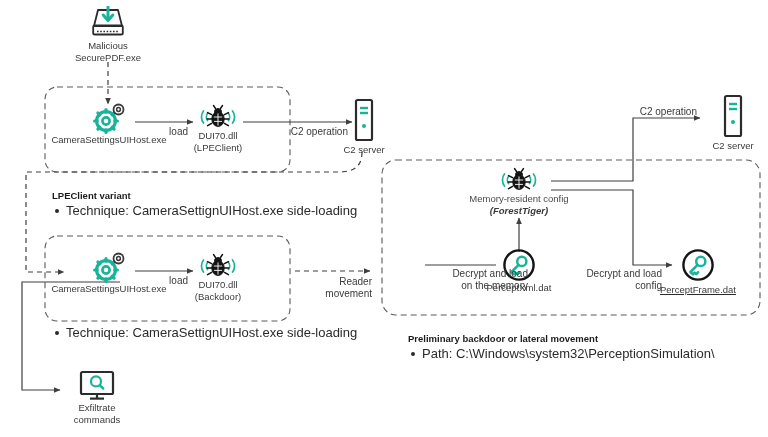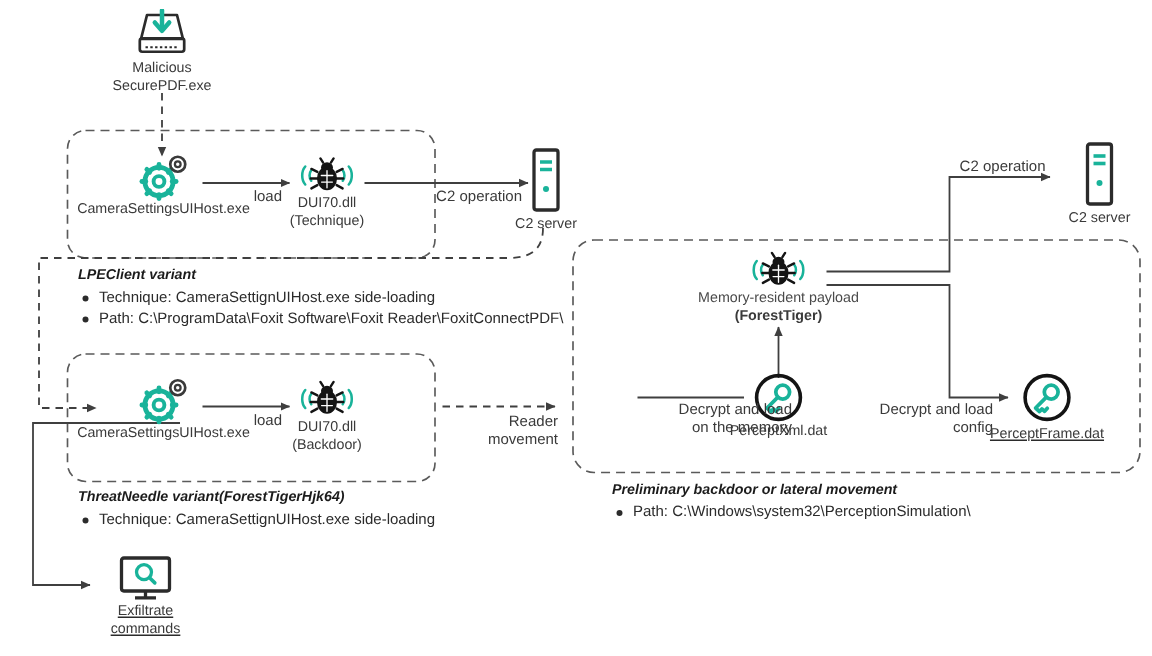--- a/index.html
+++ b/index.html
@@ -19,27 +19,26 @@
   .node .lbl { font-size:9.5px; line-height:12px; color:#3a3a3a; white-space:nowrap; }
   .node .lbl.sub { }
 
   .edge-lbl {
     position:absolute; font-size:10px; line-height:12px;
     color:#3a3a3a; text-align:right; white-space:nowrap;
   }
 
   .panel-cap { position:absolute; }
   .panel-cap .cap-title {
-    font-size:9.5px; font-weight:bold; color:#1b1b1b; margin:0 0 3px 0;
+    font-size:9.5px; font-weight:bold; color:#1b1b1b; margin:12px 0 3px 0;
     white-space:nowrap;
-    font-style:italic;
   }
   .panel-cap ul { list-style:none; margin:0; padding:0; }
   .panel-cap li {
-    font-size:10px; line-height:14px; color:#2b2b2b;
+    font-size:13px; line-height:14px; color:#2b2b2b;
     position:relative; padding-left:14px; white-space:nowrap;
   }
   .panel-cap li:before {
     content:""; position:absolute; left:3px; top:5px;
     width:4px; height:4px; border-radius:50%; background:#2b2b2b;
   }
   .ico { display:block; margin:0 auto; }
 </style>
 </head>
 <body>
@@ -149,21 +148,21 @@
             <line x1="30.4" y1="19.4" x2="34.4" y2="21.6"></line>
           </g>
         </g>
         <g stroke="#ffffff" stroke-width="0.9" stroke-linecap="round">
           <line x1="24" y1="9.8" x2="24" y2="21.2"></line>
           <line x1="20.2" y1="13" x2="27.8" y2="13"></line>
           <line x1="20.4" y1="17.4" x2="27.6" y2="17.4"></line>
         </g>
       </svg>
       <div class="lbl">DUI70.dll</div>
-      <div class="lbl sub">(Technique)</div>
+      <div class="lbl sub">(LPEClient)</div>
     </div>
 
     <div class="node" style="left:333px; top:98px; width:62px;">
       <svg class="ico" width="26" height="44" viewBox="0 0 26 44">
         <rect x="5" y="2" width="16" height="40" rx="1.6" fill="none" stroke="#2b2b2b" stroke-width="2.2"></rect>
         <line x1="9" y1="10" x2="17" y2="10" stroke="#19b39a" stroke-width="2.4"></line>
         <line x1="9" y1="15" x2="17" y2="15" stroke="#19b39a" stroke-width="2.4"></line>
         <circle cx="13" cy="28" r="2" fill="#19b39a"></circle>
       </svg>
       <div class="lbl" style="margin-top:2px;">C2 server</div>
@@ -228,21 +227,21 @@
         <g stroke="#ffffff" stroke-width="0.9" stroke-linecap="round">
           <line x1="24" y1="9.8" x2="24" y2="21.2"></line>
           <line x1="20.2" y1="13" x2="27.8" y2="13"></line>
           <line x1="20.4" y1="17.4" x2="27.6" y2="17.4"></line>
         </g>
       </svg>
       <div class="lbl">DUI70.dll</div>
       <div class="lbl sub">(Backdoor)</div>
     </div>
 
-    <div class="node" style="left:62px; top:370px; width:70px;text-decoration:underline;">
+    <div class="node" style="left:62px; top:370px; width:70px;">
       <svg class="ico" width="40" height="32" viewBox="0 0 40 32">
         <rect x="4" y="2" width="32" height="22" rx="1.6" fill="none" stroke="#2b2b2b" stroke-width="2.2"></rect>
         <line x1="20" y1="24" x2="20" y2="28" stroke="#2b2b2b" stroke-width="2.2"></line>
         <line x1="13" y1="28.6" x2="27" y2="28.6" stroke="#2b2b2b" stroke-width="2.2"></line>
         <circle cx="19" cy="11.4" r="5" fill="none" stroke="#19b39a" stroke-width="2.2"></circle>
         <line x1="22.7" y1="15.2" x2="26.2" y2="18.6" stroke="#19b39a" stroke-width="2.4" stroke-linecap="round"></line>
       </svg>
       <div class="lbl">Exfiltrate</div>
       <div class="lbl sub">commands</div>
     </div>
@@ -268,22 +267,22 @@
             <line x1="30.4" y1="15" x2="34.8" y2="15"></line>
             <line x1="30.4" y1="19.4" x2="34.4" y2="21.6"></line>
           </g>
         </g>
         <g stroke="#ffffff" stroke-width="0.9" stroke-linecap="round">
           <line x1="24" y1="9.8" x2="24" y2="21.2"></line>
           <line x1="20.2" y1="13" x2="27.8" y2="13"></line>
           <line x1="20.4" y1="17.4" x2="27.6" y2="17.4"></line>
         </g>
       </svg>
-      <div class="lbl" style="color:#4a4a4a;">Memory-resident payload</div>
-      <div class="lbl sub" style="font-weight:bold;">(ForestTiger)</div>
+      <div class="lbl" style="color:#4a4a4a;">Memory-resident config</div>
+      <div class="lbl sub" style="font-weight:bold;font-style:italic;">(ForestTiger)</div>
     </div>
 
 
     <div class="node" style="left:477px; top:248px; width:84px;">
       <svg class="ico" width="34" height="34" viewBox="0 0 34 34">
         <circle cx="17" cy="17" r="14.6" fill="none" stroke="#141414" stroke-width="2.4"></circle>
         <g stroke="#19b39a" fill="none" stroke-width="2.5" stroke-linecap="round" stroke-linejoin="round">
           <circle cx="19.8" cy="13.4" r="4.6"></circle>
           <path d="M16.6,16.8 L9.4,24 L12,26.4 L13.6,24.6 L15.4,26.2 L17.2,24.2"></path>
         </g>
@@ -322,26 +321,24 @@
 
     <div class="edge-lbl" style="left:570px; top:268px; width:92px;">
       <div>Decrypt and load</div>
       <div>config</div>
     </div>
 
     <div class="panel-cap" style="left:52px; top:178px;">
       <div class="cap-title">LPEClient variant</div>
       <ul>
         <li>Technique: CameraSettignUIHost.exe side-loading</li>
-        <li>Path: C:\ProgramData\Foxit Software\Foxit Reader\FoxitConnectPDF\</li>
       </ul>
     </div>
 
     <div class="panel-cap" style="left:52px; top:326px;">
-      <div class="cap-title">ThreatNeedle variant(ForestTigerHjk64)</div>
       <ul>
         <li>Technique: CameraSettignUIHost.exe side-loading</li>
       </ul>
     </div>
 
     <div class="panel-cap" style="left:408px; top:321px;">
       <div class="cap-title">Preliminary backdoor or lateral movement</div>
       <ul>
         <li>Path: C:\Windows\system32\PerceptionSimulation\</li>
       </ul>

